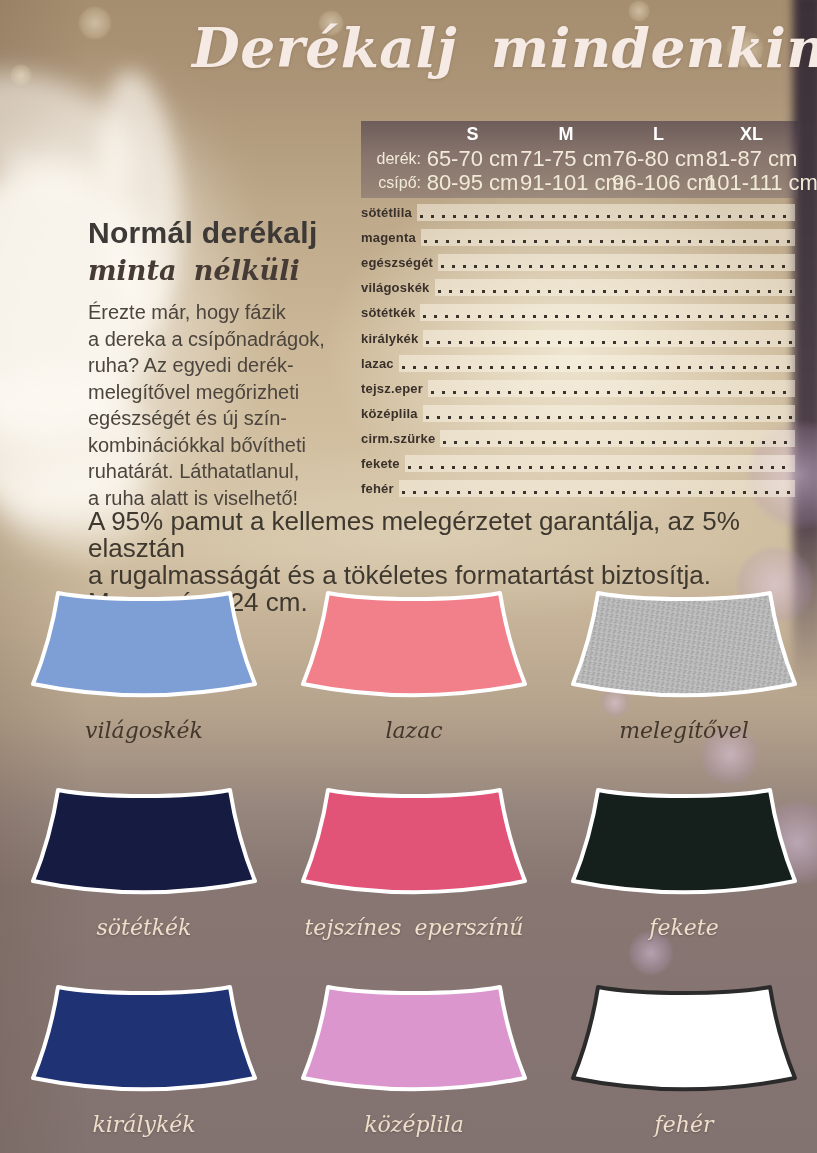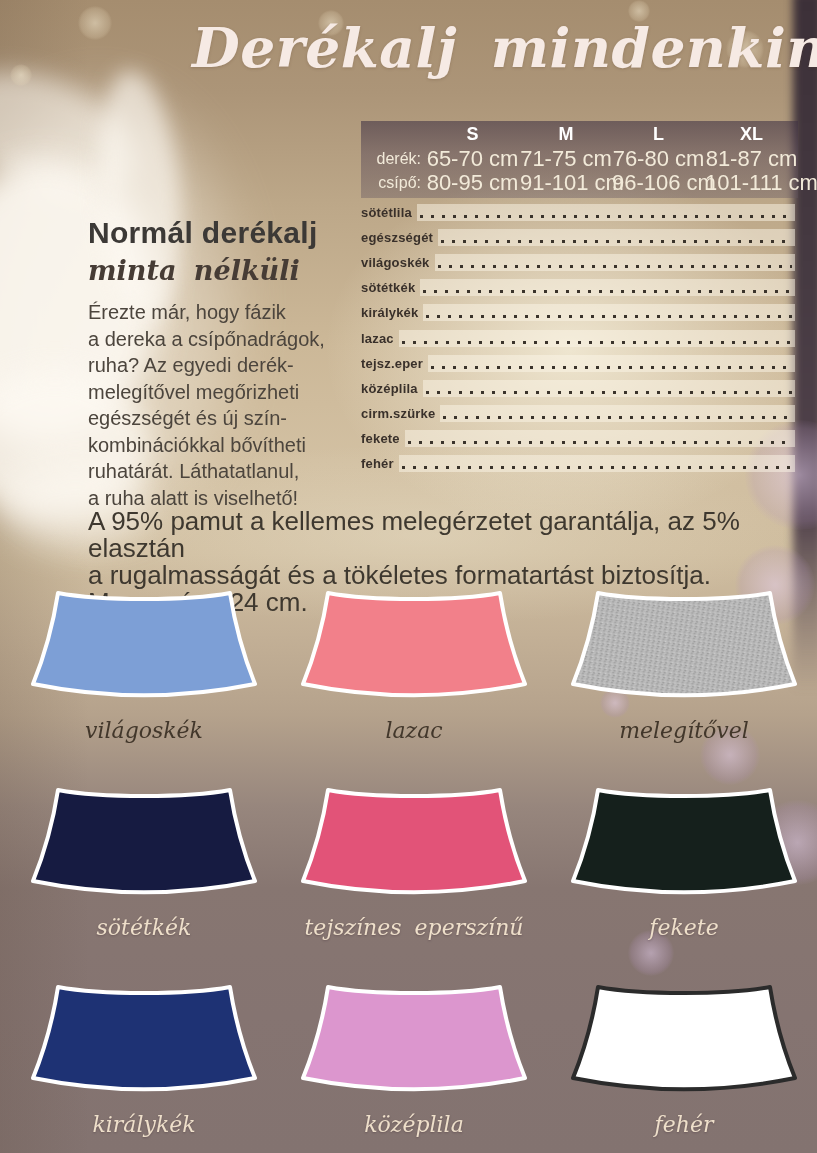--- a/index.html
+++ b/index.html
@@ -166,20 +166,24 @@
         <div class="pline">a ruha alatt is viselhető!</div>
       </div>
   </div>
 
   <div class="color-list">
       <div class="c-row">
         <span class="c-label">sötétlila</span>
         <span class="c-leader"></span>
       </div>
       <div class="c-row">
+        <span class="c-label">magenta</span>
+        <span class="c-leader"></span>
+      </div>
+      <div class="c-row">
         <span class="c-label">egészségét</span>
         <span class="c-leader"></span>
       </div>
       <div class="c-row">
         <span class="c-label">világoskék</span>
         <span class="c-leader"></span>
       </div>
       <div class="c-row">
         <span class="c-label">sötétkék</span>
         <span class="c-leader"></span>

